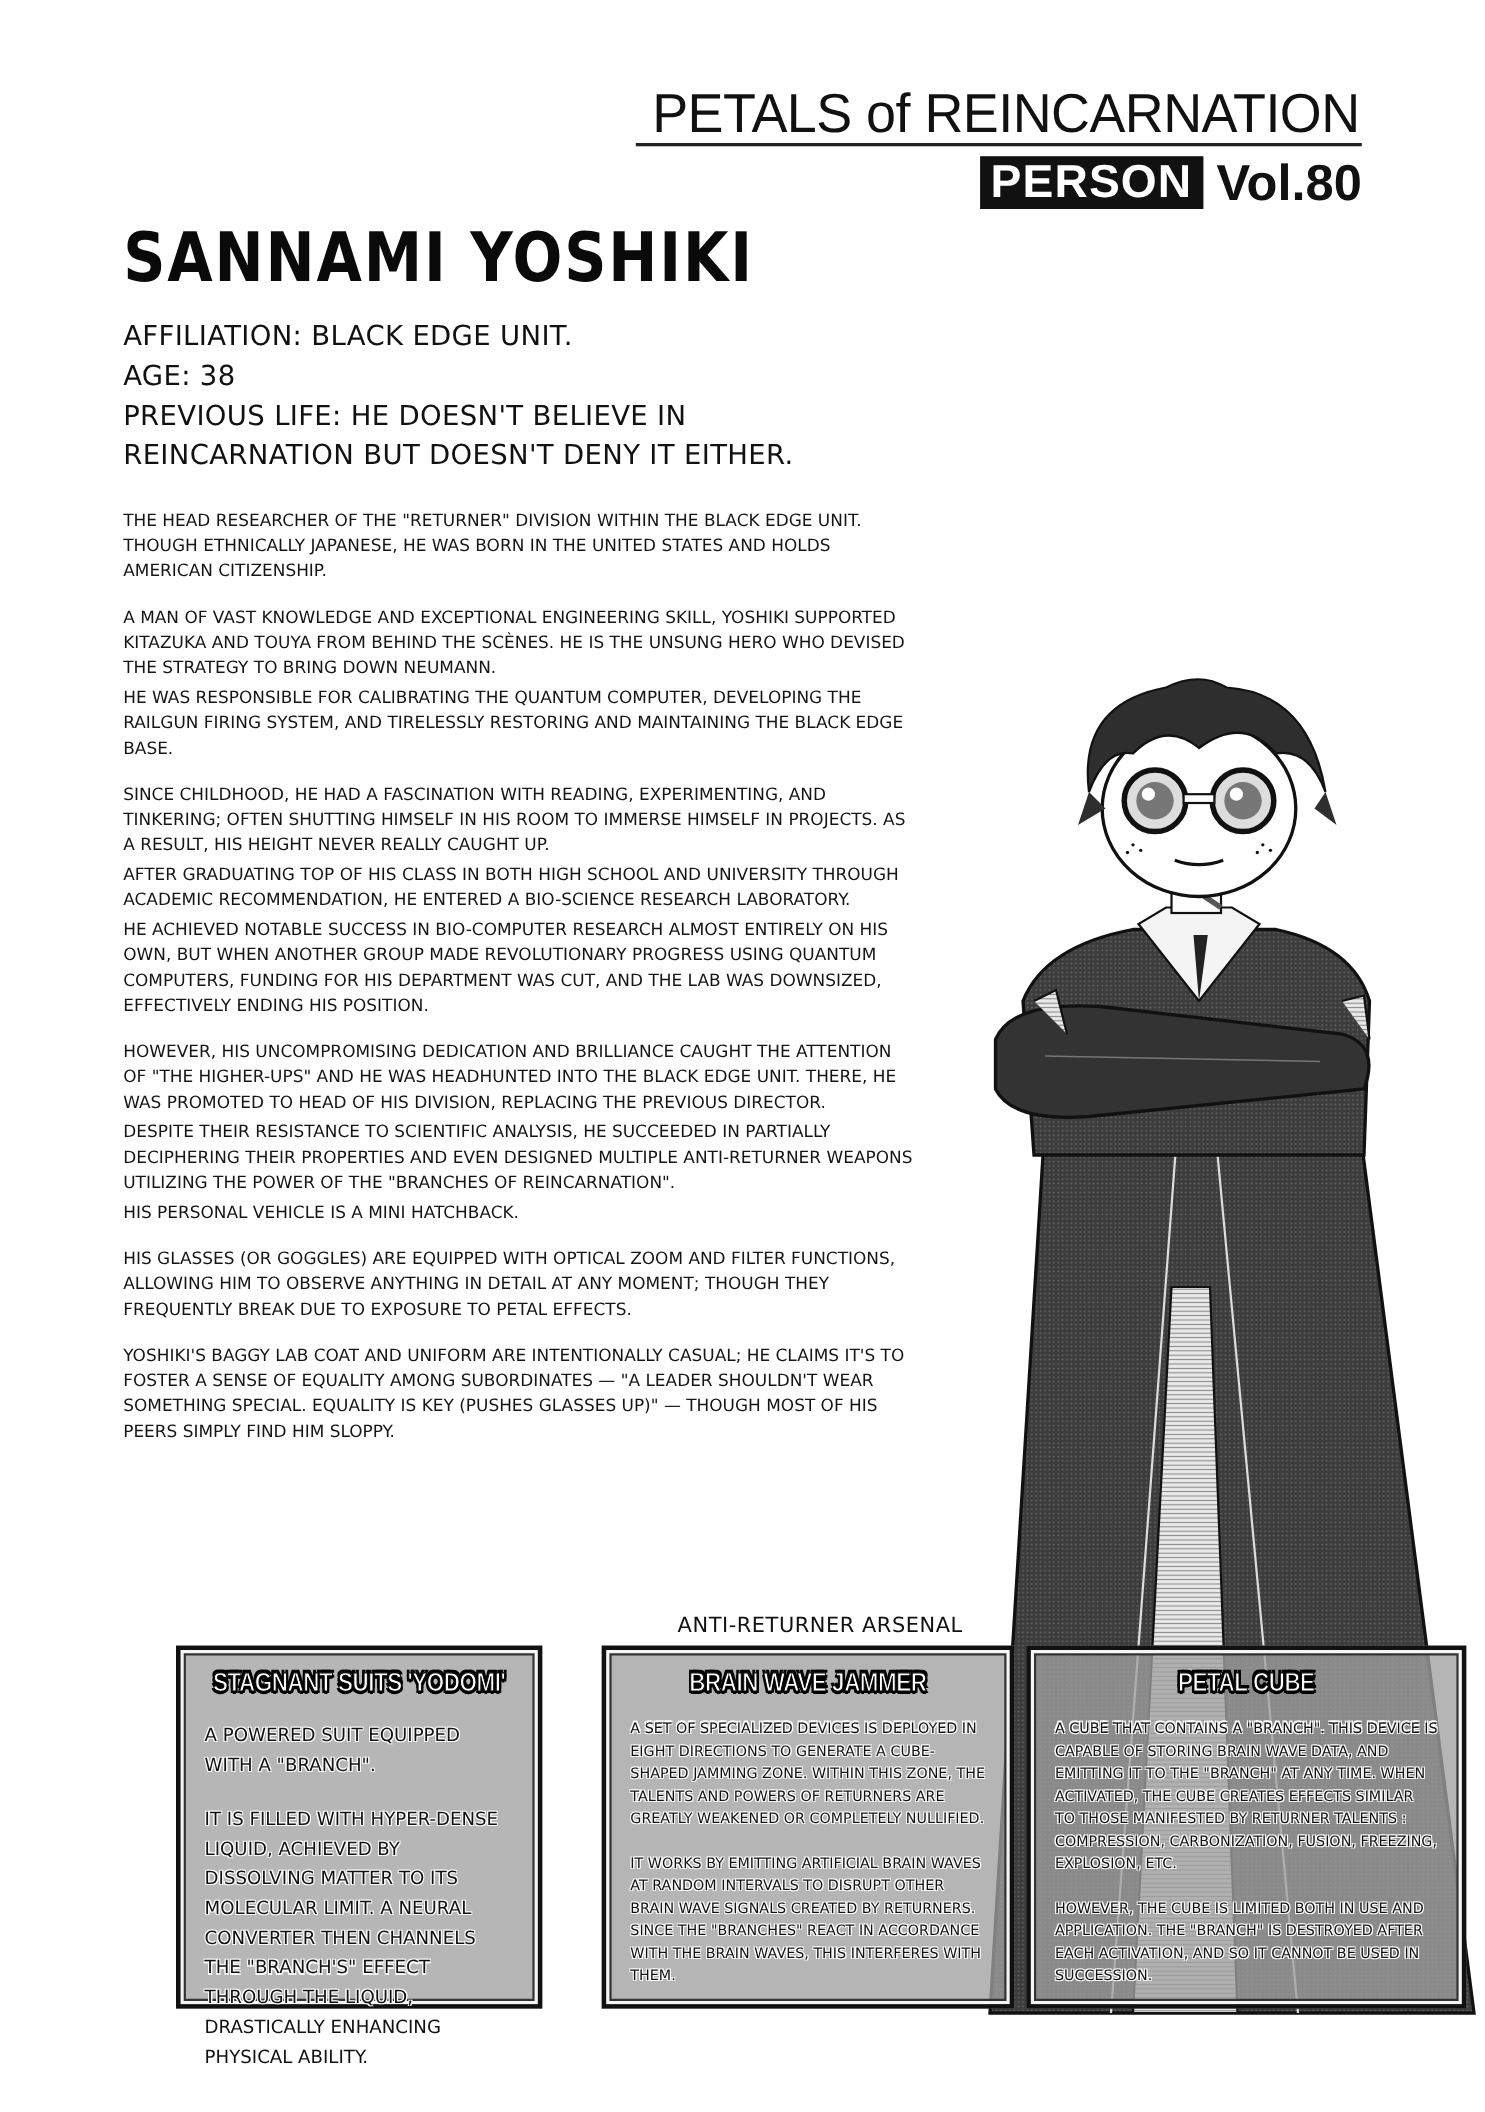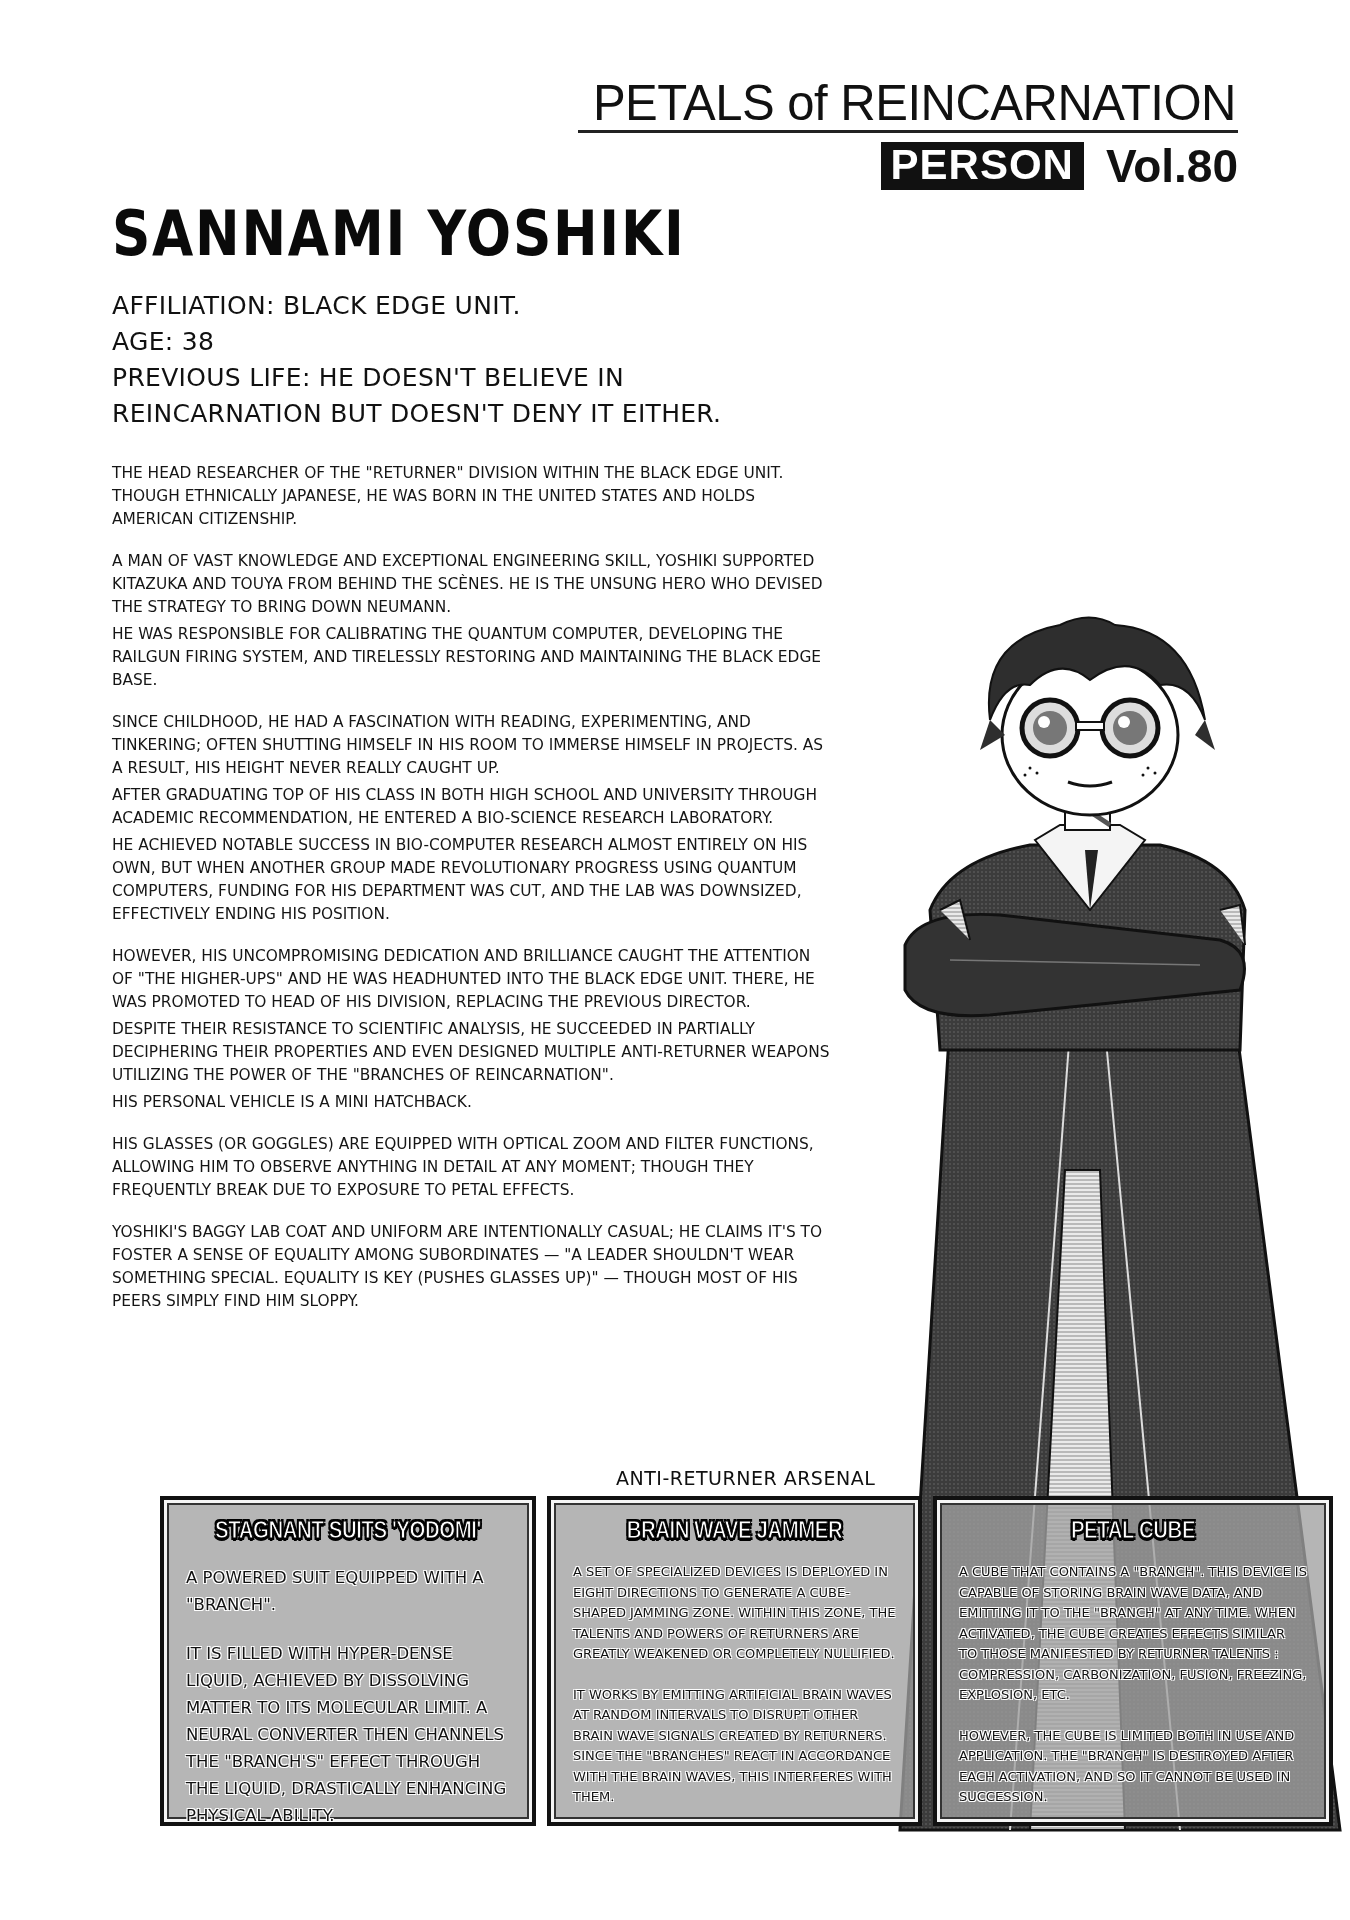--- a/index.html
+++ b/index.html
@@ -11,21 +11,21 @@
     position: absolute; left: 578px; top: 78px; width: 658px;
     font-family: "Liberation Sans", sans-serif; font-weight: 400;
     font-size: 50px; letter-spacing: -0.5px; line-height: 1; color: #111;
     white-space: nowrap; text-align: right;
     transform: scaleX(0.98); transform-origin: right;
   }
   .header-rule {
     position: absolute; left: 578px; top: 130px; width: 660px; height: 3px; background: #222;
   }
   .vol-row {
-    position: absolute; right: 112px; top: 142px; display: flex; align-items: center; gap: 22px;
+    position: absolute; right: 112px; top: 142px; display: flex; align-items: center; gap: 12px;
   }
   .person-badge {
     background: #111; color: #fff; font-weight: 700; font-size: 42px;
     padding: 2px 10px 4px 10px; line-height: 1; letter-spacing: 1px;
     font-family: "Liberation Sans", sans-serif;
   }
   .vol-label {
     font-weight: 700; font-size: 46px; line-height: 1; color: #111;
     font-family: "Liberation Sans", sans-serif;
   }
@@ -62,21 +62,21 @@
     position: absolute; left: 612px; top: 1467px;
     font-family: "DejaVu Sans", sans-serif; font-weight: 400; font-size: 19px;
     text-transform: uppercase; color: #111; letter-spacing: 0.5px;
     background: rgba(255,255,255,0.85); padding: 0 4px;
   }
   .card {
     position: absolute; top: 1496px; height: 330px;
     border: 4px solid #111; background: rgba(160,160,160,0.78);
     box-shadow: inset 0 0 0 3px #f5f5f5, inset 0 0 0 5px #333;
   }
-  .card-1 { left: 160px; width: 376px; background: #b6b6b6; }
+  .card-1 { left: 160px; width: 333px; background: #b6b6b6; }
   .card-2 { left: 547px; width: 375px; }
   .card-3 { left: 933px; width: 400px; }
   .card-title {
     text-align: center; margin-top: 16px;
     font-family: "Liberation Sans", sans-serif; font-weight: 700; font-size: 24px;
     color: #fff; text-transform: uppercase; letter-spacing: -0.5px;
     -webkit-text-stroke: 1px #000;
     text-shadow: -2px -2px 0 #000, 2px -2px 0 #000, -2px 2px 0 #000, 2px 2px 0 #000, 0 3px 0 #000;
     transform: scaleX(0.85);
   }

